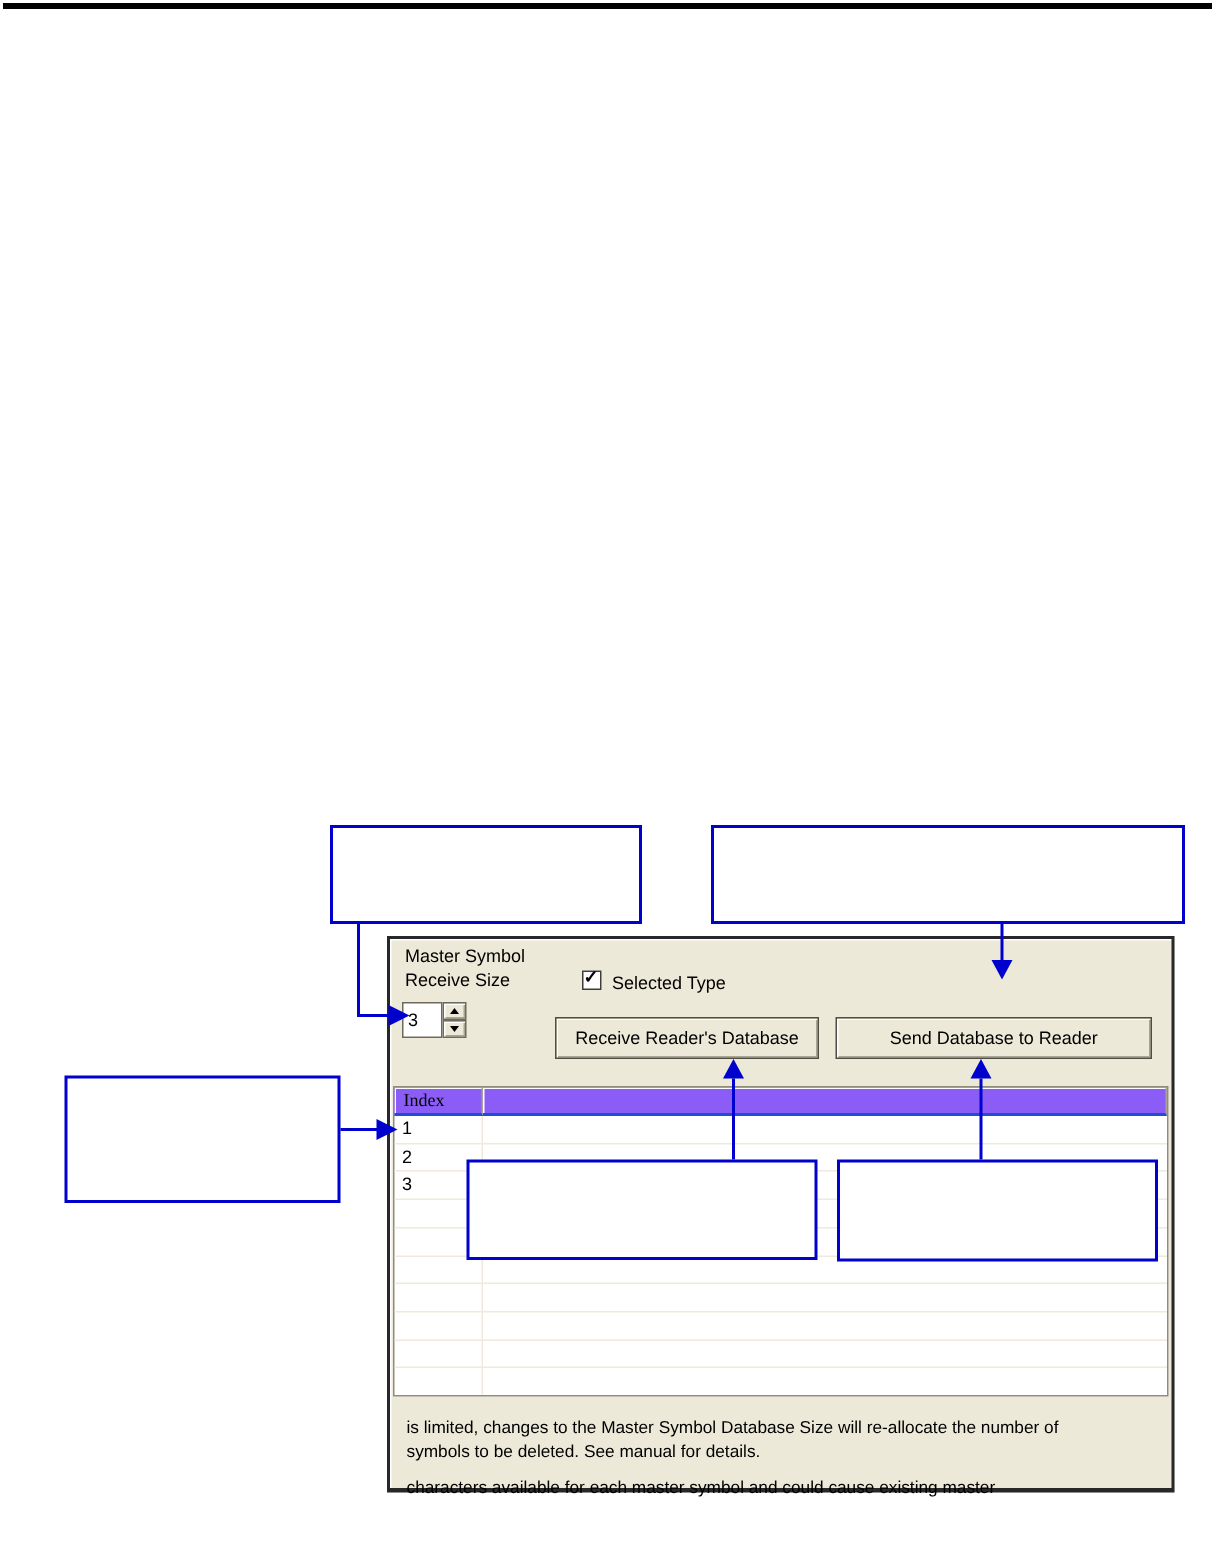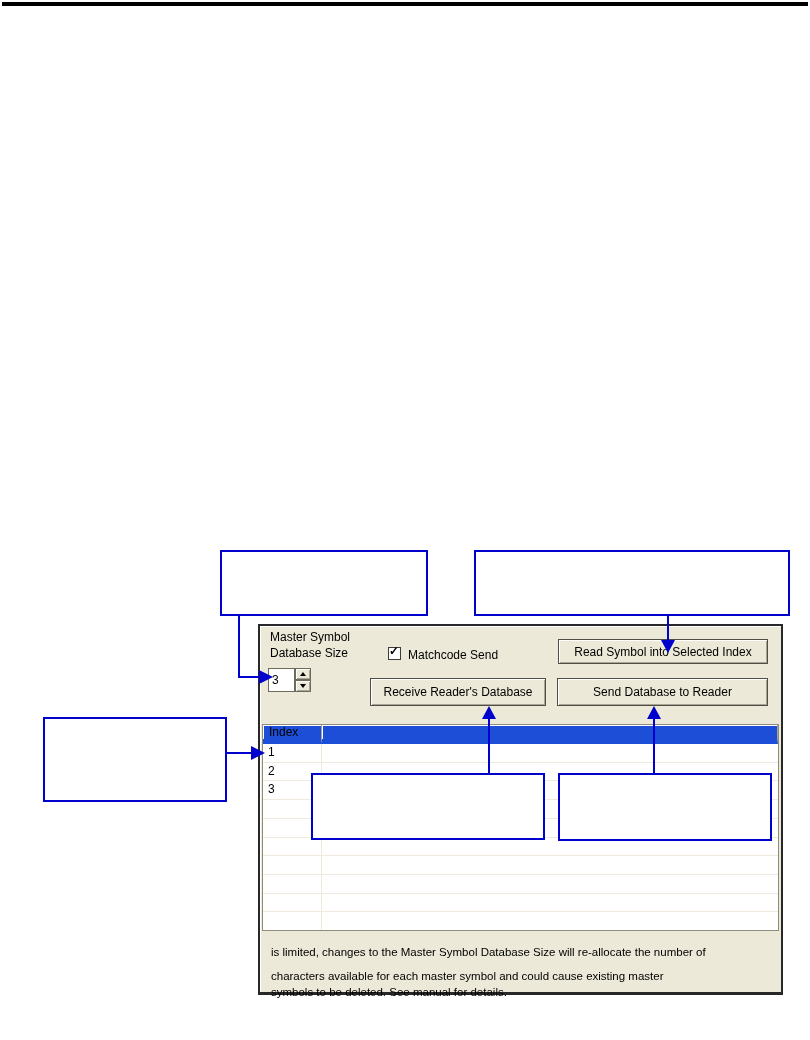--- a/index.html
+++ b/index.html
@@ -46,23 +46,23 @@
   .tri-up{width:0;height:0;border-left:3px solid transparent;border-right:3px solid transparent;border-bottom:4px solid #000;}
   .tri-down{width:0;height:0;border-left:3px solid transparent;border-right:3px solid transparent;border-top:4px solid #000;}
 
   
   .table{
     left:2px;top:98px;width:517px;height:207px;background:#ffffff;
     border:1px solid #8f8c7b;box-sizing:border-box;display:flex;flex-direction:column;
   }
   .thead{display:flex;height:19px;flex:0 0 19px;}
   .th{
-    background:#1d4ed8;border-right:1px solid #a8a494;border-bottom:5px solid #1d4ed8;
+    background:#8b5cf6;border-right:1px solid #a8a494;border-bottom:2px solid #1d4ed8;
     box-shadow:inset 1px 1px 0 #ffffff;font-size:12px;display:flex;align-items:center;
-    padding-left:6px;box-sizing:border-box;white-space:nowrap;
+    padding-left:6px;box-sizing:border-box;white-space:nowrap;font-family:Liberation Serif, serif;
   }
   .th.c-index{width:59px;flex:0 0 59px;}
   .th.c-data{width:236px;flex:0 0 236px;}
   .th.c-fill{flex:1;padding-left:0;}
   .tbody{flex:1;display:flex;flex-direction:column;position:relative;}
   .body-sep{position:absolute;left:58px;top:0;bottom:0;width:1px;background:#EFEADB;}
   .trow{flex:1;border-bottom:1px solid #EFEADB;display:flex;box-sizing:border-box;}
   .td-index{width:59px;flex:0 0 59px;font-size:12px;line-height:17px;padding-left:5px;box-sizing:border-box;}
   .caution{font-size:11.5px;line-height:16px;white-space:nowrap;}
 </style>
@@ -92,29 +92,28 @@
   <div class="abs conn" style="left:488px;top:719px;width:2px;height:55px;"></div>
   <div class="abs arrow up" style="left:482px;top:706px;"></div>
 
   <div class="abs conn" style="left:653px;top:719px;width:2px;height:55px;"></div>
   <div class="abs arrow up" style="left:647px;top:706px;"></div>
 
   <div class="abs dialog">
 
     <div class="abs dlg-label" style="left:10px;top:3px;">
       <div>Master Symbol</div>
-      <div>Database Size</div>
+      <div>Receive Size</div>
     </div>
 
     <div class="abs checkbox" style="left:128px;top:21px;">
       <span class="abs checkmark">✓</span>
     </div>
-    <div class="abs dlg-label" style="left:148px;top:21px;">Matchcode Send</div>
+    <div class="abs dlg-label" style="left:148px;top:21px;">Selected Type</div>
 
-    <div class="abs btn" style="left:298px;top:13px;width:210px;height:25px;">Read Symbol into Selected Index</div>
 
     <div class="abs" style="left:8px;top:42px;width:43px;height:24px;">
       <div class="abs spin-edit" style="left:0;top:0;">3</div>
       <div class="abs spin-col">
         <div class="spin-btn">
             <span class="tri-up"></span>
           </div>
         <div class="spin-btn">
             <span class="tri-down"></span>
           </div>
@@ -159,19 +158,19 @@
             <div class="td-index"></div>
           </div>
         <div class="trow" style="border-bottom:none;">
             <div class="td-index"></div>
           </div>
       </div>
     </div>
 
     <div class="abs caution" style="left:11px;top:318px;">
       <div>is limited, changes to the Master Symbol Database Size will re-allocate the number of</div>
+      <div>symbols to be deleted. See manual for details.</div>
       <div style="margin-top:8px;">characters available for each master symbol and could cause existing master</div>
-      <div>symbols to be deleted. See manual for details.</div>
     </div>
 
   </div>
 
 </div>
 
 </body></html>

